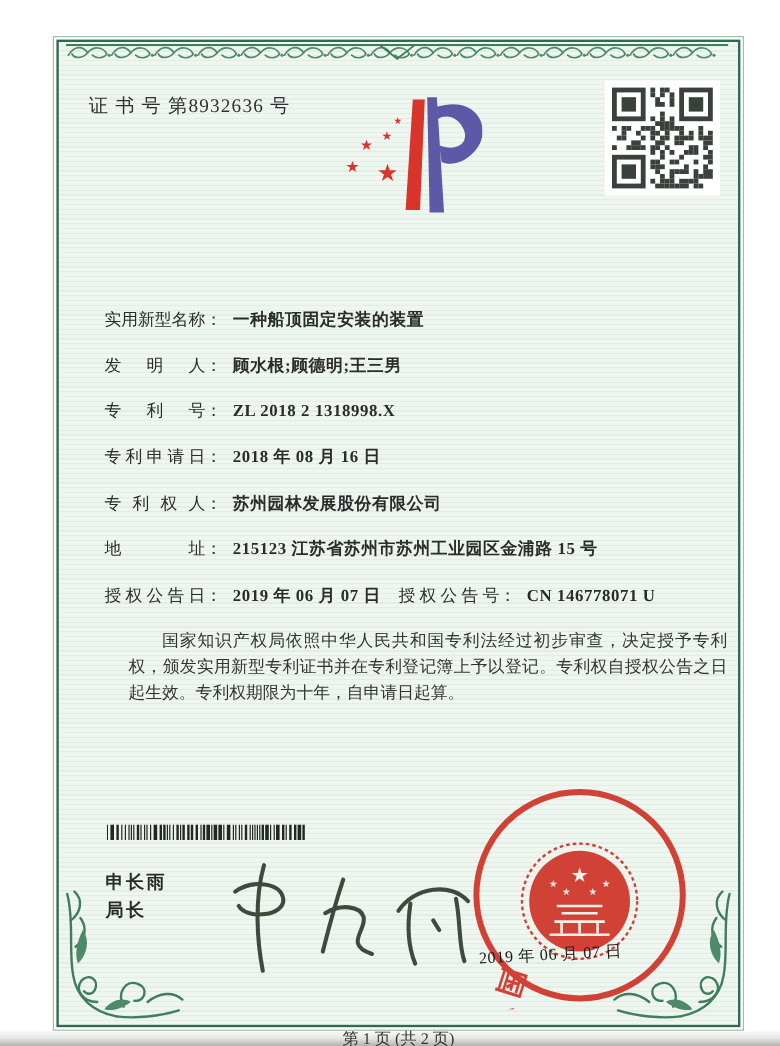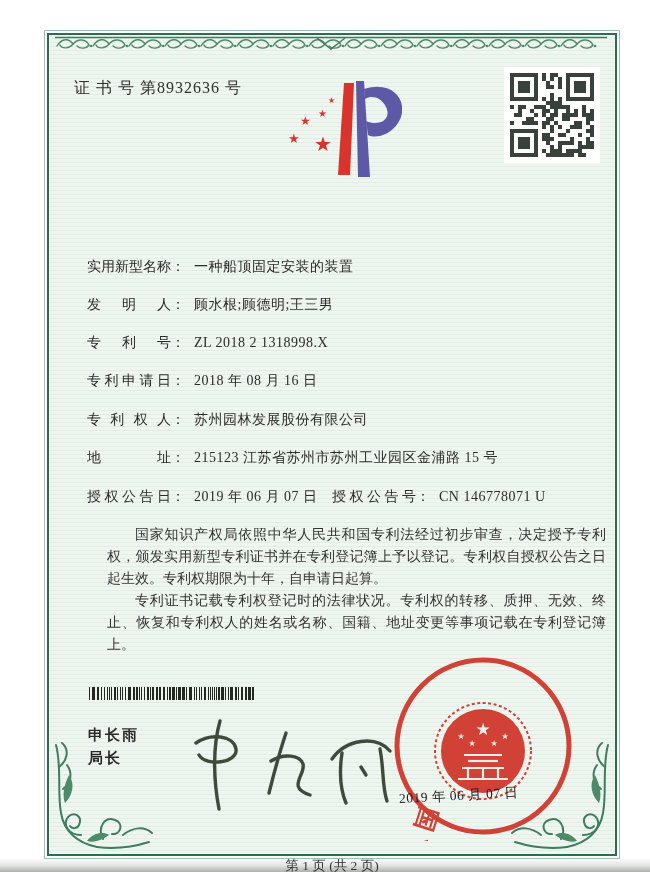--- a/index.html
+++ b/index.html
@@ -28,21 +28,21 @@
   .logo{left:235px;top:42px;width:118px;height:103px;}
   .qr{left:459px;top:36px;width:88px;height:88px;background:#fff;box-shadow:0 0 0 4px #fff;}
   .title{
     top:150px;left:0;width:100%;text-align:center;
     font-size:31px;font-weight:700;letter-spacing:12px;text-indent:12px;
     color:#26302b;
   }
   .field{left:38px;right:28px;height:20px;font-size:14px;color:#2b2b2b;}
   .f-label{display:inline-flex;justify-content:space-between;width:84px;vertical-align:top;}
   .f-colon{margin-right:9px;}
-  .f-value{letter-spacing:.5px;}
+  .f-value{letter-spacing:.5px;font-weight:bold;}
   .second-pair{position:absolute;left:245px;top:0;}
   .body-text{
     left:38px;top:489px;width:499px;font-size:14px;line-height:22px;
     text-align:justify;color:#333;margin-left:20px;
   }
   .body-text p{margin:0;text-indent:2em;}
   .barcode{left:40px;top:652px;width:168px;height:13px;}
   .signer-title,.signer-name{
     left:39px;font-family:"Liberation Sans","DejaVu Sans",sans-serif;
     font-size:15px;font-weight:600;color:#2b2b2b;letter-spacing:2px;
@@ -331,21 +331,20 @@
           <span>权</span>
           <span>公</span>
           <span>告</span>
           <span>号</span>
         </span><span class="f-colon">：</span><span class="f-value">CN 146778071 U</span>
     </span>
   </div>
 
   <div class="body-text">
     <p>国家知识产权局依照中华人民共和国专利法经过初步审查，决定授予专利权，颁发实用新型专利证书并在专利登记簿上予以登记。专利权自授权公告之日起生效。专利权期限为十年，自申请日起算。</p>
-    <p>专利证书记载专利权登记时的法律状况。专利权的转移、质押、无效、终止、恢复和专利权人的姓名或名称、国籍、地址变更等事项记载在专利登记簿上。</p>
   </div>
 
   <svg class="barcode" viewBox="0 0 168 13" preserveAspectRatio="none">
       <rect x="0" y="0" width="1" height="13" fill="#24291f"></rect>
       <rect x="3" y="0" width="3" height="13" fill="#24291f"></rect>
       <rect x="8" y="0" width="2" height="13" fill="#24291f"></rect>
       <rect x="12" y="0" width="1" height="13" fill="#24291f"></rect>
       <rect x="15" y="0" width="1" height="13" fill="#24291f"></rect>
       <rect x="18" y="0" width="1" height="13" fill="#24291f"></rect>
       <rect x="20" y="0" width="1" height="13" fill="#24291f"></rect>

